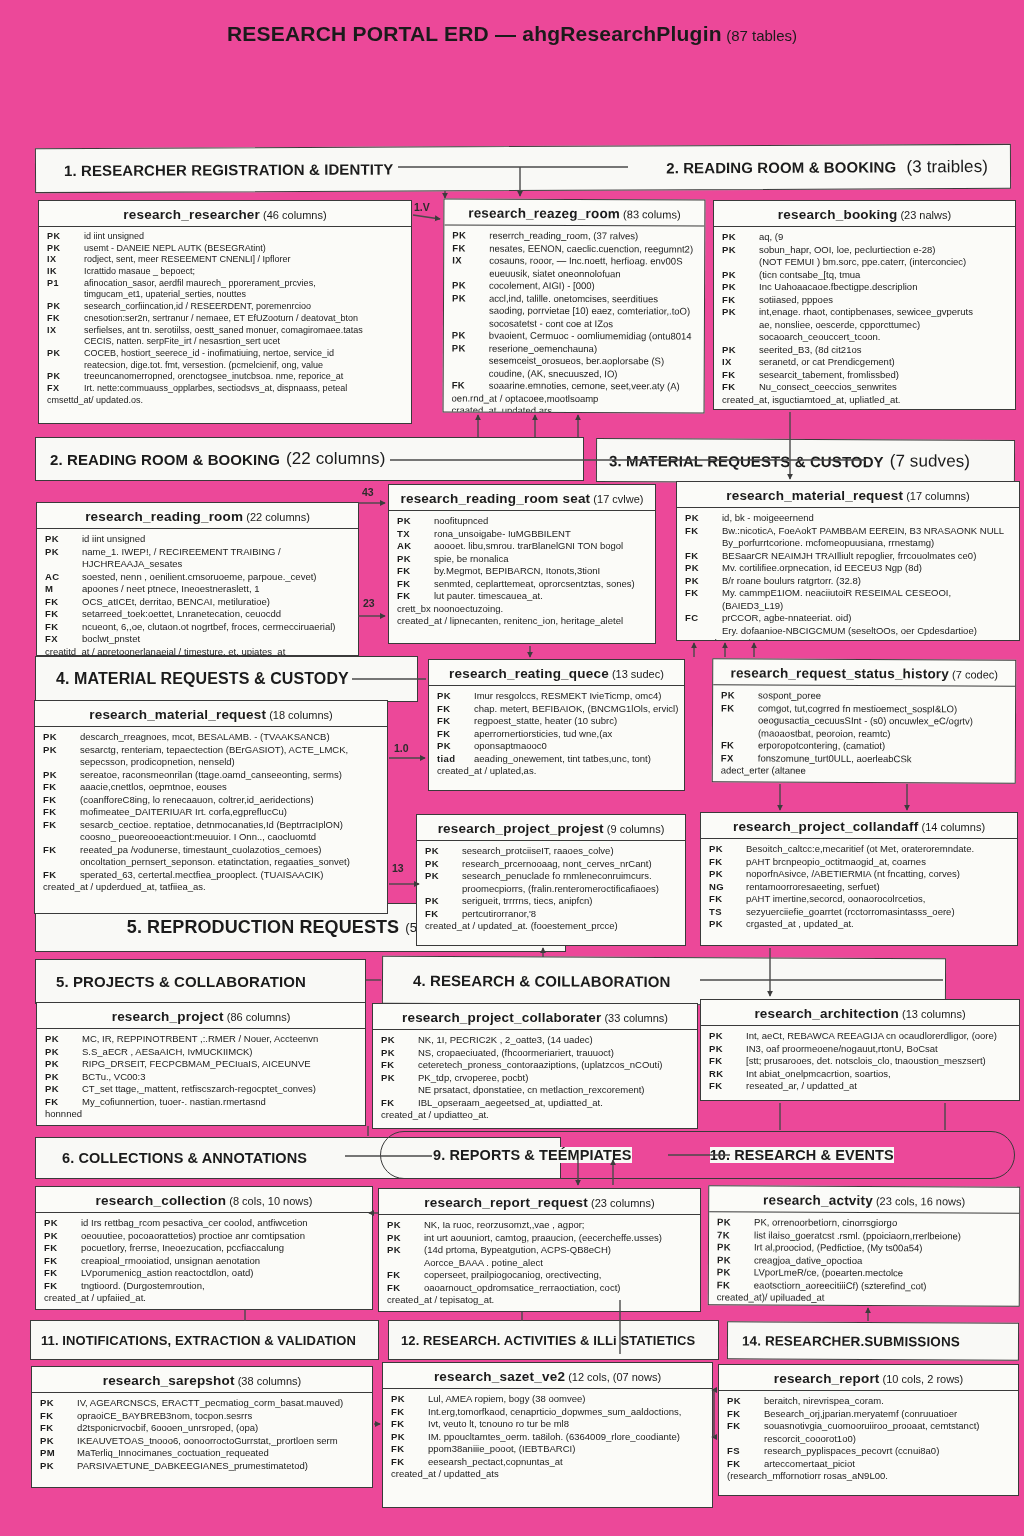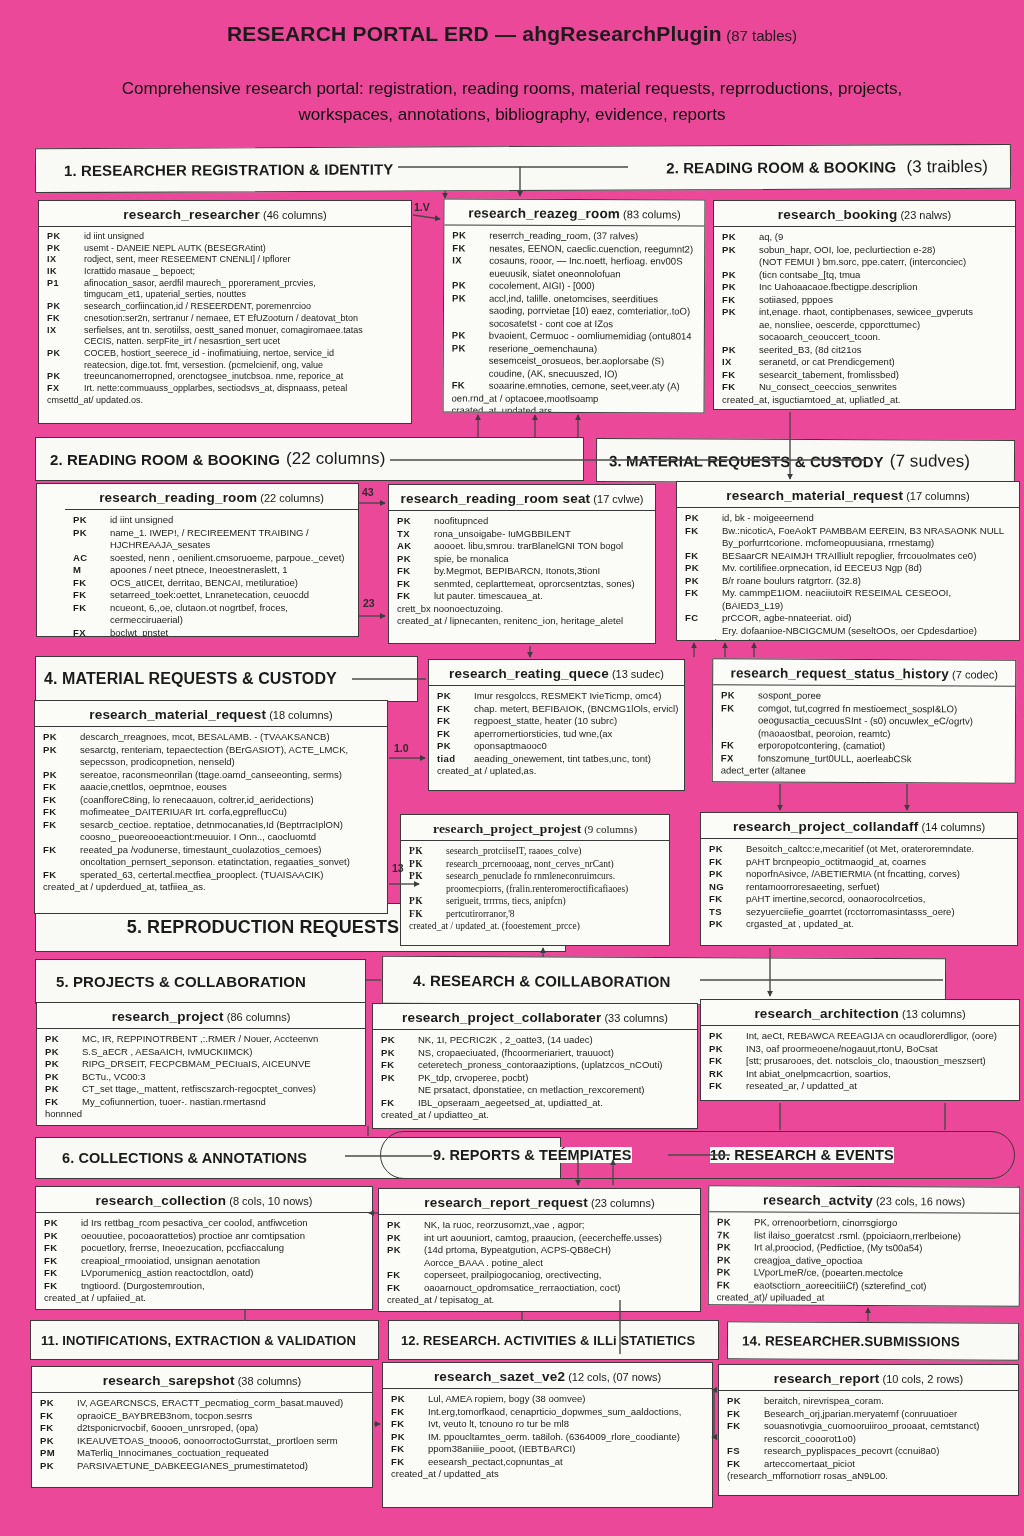--- a/index.html
+++ b/index.html
@@ -30,43 +30,39 @@
 </style>
 </head>
 <body>
 
 <div class="canvas">
 
   <div class="title">
     <span class="t-main">RESEARCH PORTAL ERD — ahgResearchPlugin</span>
     <span class="t-count">(87 tables)</span>
   </div>
-  <div class="subtitle">
-    <div>Comprehensive research portal: registration, reading rooms, material requests, reprroductions,  projects,</div>
-    <div>workspaces, annotations, bibliography, evidence, reports</div>
-  </div>
 
   <div class="sbar r2" style="left:35px;top:146px;width:976px;height:45px;justify-content:space-between;padding:0 22px 0 28px;">
     <span>1. RESEARCHER REGISTRATION &amp; IDENTITY</span>
     <span>
       <span>2. READING ROOM &amp; BOOKING</span>
       <span class="scount">(3 traibles)</span>
     </span>
   </div>
 
   <div class="sbar" style="left:35px;top:437px;width:549px;height:44px;padding:0 14px;">
     <span>2. READING ROOM &amp; BOOKING</span>
     <span class="scount">(22 columns)</span>
   </div>
   <div class="sbar r1" style="left:596px;top:439px;width:419px;height:44px;padding:0 12px;">
     <span>3. MATERIAL REQUESTS &amp; CUSTODY</span>
     <span class="scount">(7 sudves)</span>
   </div>
 
-  <div class="sbar" style="left:35px;top:656px;width:383px;height:46px;padding:0 8px;font-size:16px;">
+  <div class="sbar" style="left:35px;top:656px;width:383px;height:46px;padding:0 20px;font-size:16px;">
     <span>4. MATERIAL REQUESTS &amp; CUSTODY</span>
   </div>
 
   <div class="sbar" style="left:35px;top:903px;width:531px;height:49px;justify-content:center;font-size:18px;">
     <span>5. REPRODUCTION REQUESTS</span>
     <span class="scount" style="font-size:13px;">(55 colums)</span>
   </div>
 
   <div class="sbar" style="left:35px;top:959px;width:331px;height:45px;padding:8px 20px;">
     <span>5. PROJECTS &amp; COLLABORATION</span>
@@ -266,21 +262,21 @@
           <span class="ttext">sesearcit_tabement, fromlissbed)</span>
         </div>
         <div class="trow">
           <span class="tkey">FK</span>
           <span class="ttext">Nu_consect_ceeccios_senwrites</span>
         </div>
         <div class="tfoot">created_at, isguctiamtoed_at, upliatled_at.</div>
       </div>
     </div>
 
-  <div class="tbox" style="left:36px;top:483px;width:323px;height:154px;padding-left:28px;">
+  <div class="tbox" style="left:36px;top:502px;width:323px;height:154px;">
       <div class="thead"><span class="tname">research_reading_room</span><span class="tcount">&nbsp;(22 columns)</span></div>
       <div class="tbody">
         <div class="trow">
           <span class="tkey">PK</span>
           <span class="ttext">id     iint unsigned</span>
         </div>
         <div class="trow">
           <span class="tkey">PK</span>
           <span class="ttext">name_1. IWEP!, / RECIREEMENT TRAIBING / HJCHREAAJA_sesates</span>
         </div>
@@ -497,21 +493,21 @@
           <span class="ttext">oncoltation_pernsert_seponson. etatinctation, regaaties_sonvet)</span>
         </div>
         <div class="trow">
           <span class="tkey">FK</span>
           <span class="ttext">sperated_63, certertal.mectfiea_prooplect. (TUAISAACIK)</span>
         </div>
         <div class="tfoot">created_at / upderdued_at, tatfiiea_as.</div>
       </div>
     </div>
 
-  <div class="tbox" style="left:400px;top:814px;width:270px;height:132px;font-family:Liberation Serif, serif;">
+  <div class="tbox" style="left:416px;top:814px;width:270px;height:132px;">
       <div class="thead"><span class="tname">research_project_projest</span><span class="tcount">&nbsp;(9 columns)</span></div>
       <div class="tbody">
         <div class="trow">
           <span class="tkey">PK</span>
           <span class="ttext">sesearch_protciiseIT, raaoes_colve)</span>
         </div>
         <div class="trow">
           <span class="tkey">PK</span>
           <span class="ttext">research_prcernooaag, nont_cerves_nrCant)</span>
         </div>

